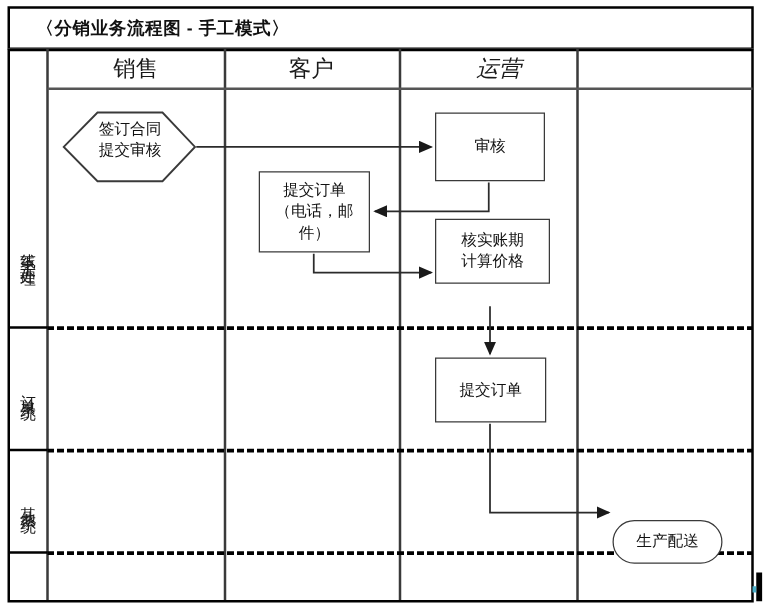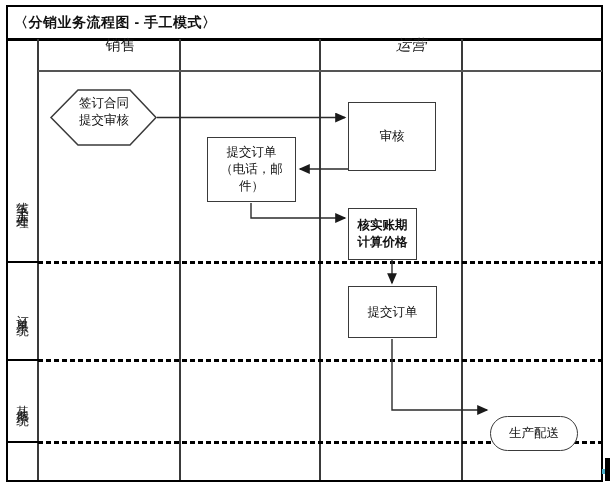--- a/index.html
+++ b/index.html
@@ -4,21 +4,21 @@
 <style>
   html,body { margin:0; padding:0; background:#fff; }
   .screen {
     position:relative; width:610px; height:488px; background:#ffffff;
     font-family:"Liberation Sans", sans-serif; color:#111; overflow:hidden;
   }
   
   .title-box {
     position:absolute; left:6px; top:5px; width:597px; height:35px;
     border:2px solid #000; box-sizing:border-box;
-    display:flex; align-items:center; padding-left:6px;
+    display:flex; align-items:center; padding-left:21px;
     font-size:14px; font-weight:bold; letter-spacing:0.5px;
   }
   
   .table-frame {
     position:absolute; left:6px; top:39px; width:597px; height:443px;
     border:2px solid #000; box-sizing:border-box; background:#fff;
   }
   .vline { position:absolute; width:2px; background:#3a3a3a; top:39px; height:441px; }
   .v-label { left:37px; }
   .v-1 { left:179px; }
@@ -28,22 +28,22 @@
     position:absolute; left:38px; top:70px; width:564px; height:1.5px; background:#555;
   }
   .dotted {
     position:absolute; left:38px; width:564px; height:2.5px;
     background:repeating-linear-gradient(90deg, #000 0 5px, transparent 5px 8px);
   }
   .dot-1 { top:261px; } .dot-2 { top:359px; } .dot-3 { top:441px; }
   .stub { position:absolute; left:7px; width:31px; height:2px; background:#000; }
   
   .lane-header {
-    position:absolute; top:37px; height:16px; line-height:16px;
-    text-align:center; font-size:15px; color:#1a1a1a;padding-left:12px;
+    position:absolute; top:47px; height:16px; line-height:16px;
+    text-align:center; font-size:18px; color:#1a1a1a;
   }
   .lh-0 { left:38px;  width:141px; }
   .lh-1 { left:179px; width:140px; }
   .lh-2 { left:319px; width:160px;font-style:italic; }
   .lh-3 { left:461px; width:141px; }
   
   .row-label {
     position:absolute; left:7px; width:30px;
     display:flex; align-items:center; justify-content:center;
     font-size:12.5px; color:#1a1a1a;
@@ -55,23 +55,23 @@
   .rl-1 { top:263px; height:96px; }
   .rl-2 { top:361px; height:80px; }
   
   .node {
     position:absolute; box-sizing:border-box; background:#fff;
     border:1.5px solid #3a3a3a;
     display:flex; align-items:center; justify-content:center;
     text-align:center; font-size:12.5px; line-height:1.35;
     white-space:pre-line; color:#111; z-index:3;
   }
-  .n-review       { left:348px; top:90px;  width:88px; height:69px;margin-top:12px; }
+  .n-review       { left:348px; top:90px;  width:88px; height:55px; }
   .n-cust-order   { left:207px; top:137px; width:89px; height:65px; }
-  .n-verify       { left:348px; top:208px; width:69px; height:52px;font-weight:bold; }
+  .n-verify       { left:348px; top:175px; width:92px; height:52px; }
   .n-sys-order    { left:348px; top:286px; width:89px; height:52px; }
   .n-production   { left:490px; top:392px; width:88px; height:35px; border-radius:17.5px;margin-top:24px; }
   .hex-label {
     position:absolute; left:59px; top:91px; width:90px; height:42px;
     display:flex; align-items:center; justify-content:center;
     text-align:center; font-size:12.5px; line-height:1.35;
     white-space:pre-line; z-index:3;
   }
   .connector-layer {
     position:absolute; left:0; top:0; width:610px; height:488px;
@@ -99,20 +99,21 @@
   <div class="header-underline"></div>
 
   <div class="dotted dot-1"></div>
   <div class="dotted dot-2"></div>
   <div class="dotted dot-3"></div>
   <div class="stub" style="top:261px"></div>
   <div class="stub" style="top:359px"></div>
   <div class="stub" style="top:441px"></div>
 
   <div class="lane-header lh-0">销售</div>
+  <div class="lane-header lh-1">客户</div>
   <div class="lane-header lh-2">运营</div>
 
   <div class="row-label rl-0">
       <span>线下手工处理</span>
     </div>
   <div class="row-label rl-1">
       <span>订单系统</span>
     </div>
   <div class="row-label rl-2">
       <span>其他系统</span>

